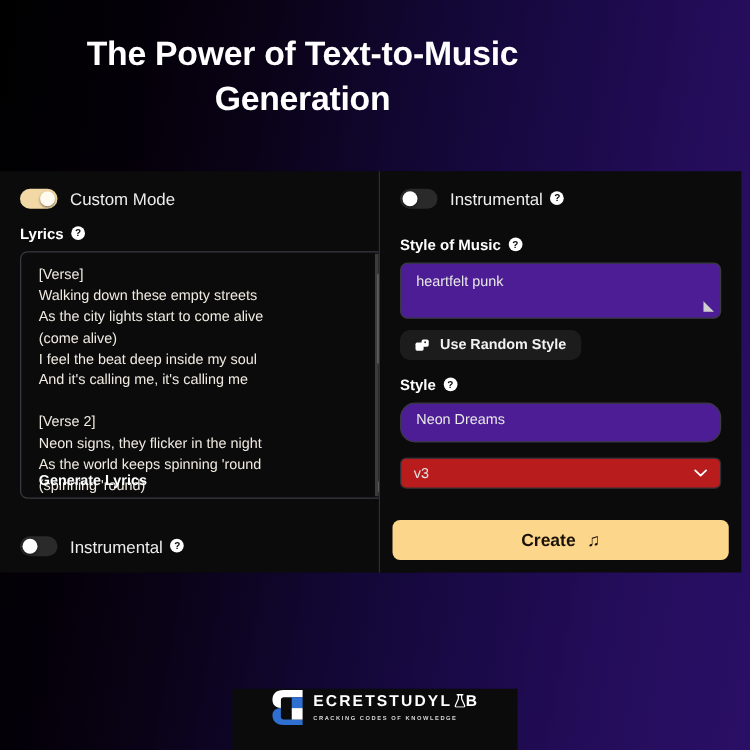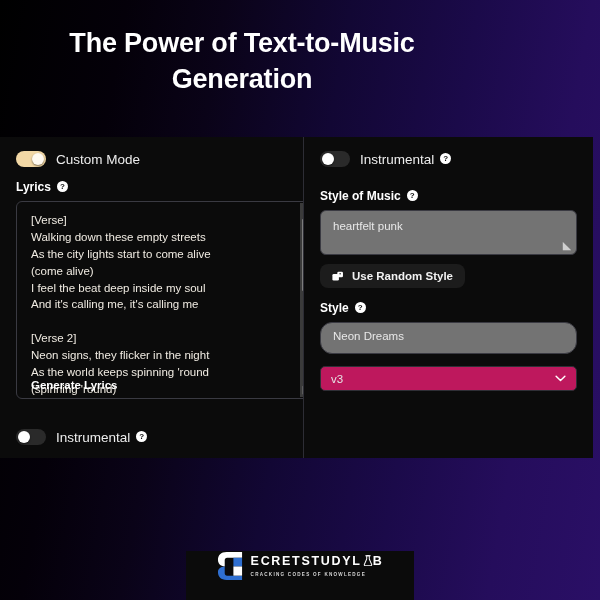--- a/index.html
+++ b/index.html
@@ -212,21 +212,21 @@
     font-size: 11px;
     line-height: 14px;
     text-align: center;
     transform: scaleX(-1);
   }
 
   
   .input-box {
     border: 1px solid #3a3a42;
     border-radius: 6px;
-    background: #737373;
+    background: #4c1d95;
     box-sizing: border-box;
     position: relative;
     color: #e8e8e8;
     font-size: 11.5px;
     padding: 9px 12px;
   }
   .style-box { height: 45px; }
   .title-box { height: 32px; padding-top: 7px; border-radius: 12px; }
 
   
@@ -246,21 +246,21 @@
     height: 11px;
     margin-right: 7px;
     flex: none;
   }
 
   
   .select-box {
     margin-top: 12px;
     border: 1px solid #2f2f36;
     border-radius: 5px;
-    background: #be185d;
+    background: #b91c1c;
     height: 25px;
     box-sizing: border-box;
     display: flex;
     align-items: center;
     justify-content: space-between;
     padding: 0 10px;
     color: #e5e5e5;
     font-size: 11.5px;
   }
   .chev {
@@ -436,20 +436,24 @@
         <span>Neon Dreams</span>
       </div>
 
       <div class="select-box">
         <span>v3</span>
         <svg class="chev" viewBox="0 0 12 8">
           <path d="M1 1.5 L6 6.3 L11 1.5" stroke="#ffffff" stroke-width="1.7" fill="none" stroke-linecap="round" stroke-linejoin="round"></path>
         </svg>
       </div>
 
+      <div class="btn-create">
+        <span>Create</span>
+        <span class="note-glyph">♫</span>
+      </div>
 
     </div>
   </div>
 
   <div class="footer-bar">
     <div class="logo-row">
       <svg class="logo-mark" viewBox="0 0 28 31">
         <path d="M26 1 H10 C4 1 1 4.5 1 9 C1 13 3.5 15.5 8 16 V9.5 C8 8 9 7 10.5 7 H26 Z" fill="#ffffff"></path>
         <path d="M8 16 V23 C8 24.5 9 25.5 10.5 25.5 H26 V30 H10 C4 30 1 26.5 1 22 C1 18.5 3.5 16.2 8 16 Z" fill="#2f6fd0"></path>
         <rect x="17" y="7" width="9" height="9" fill="#2f6fd0"></rect>

